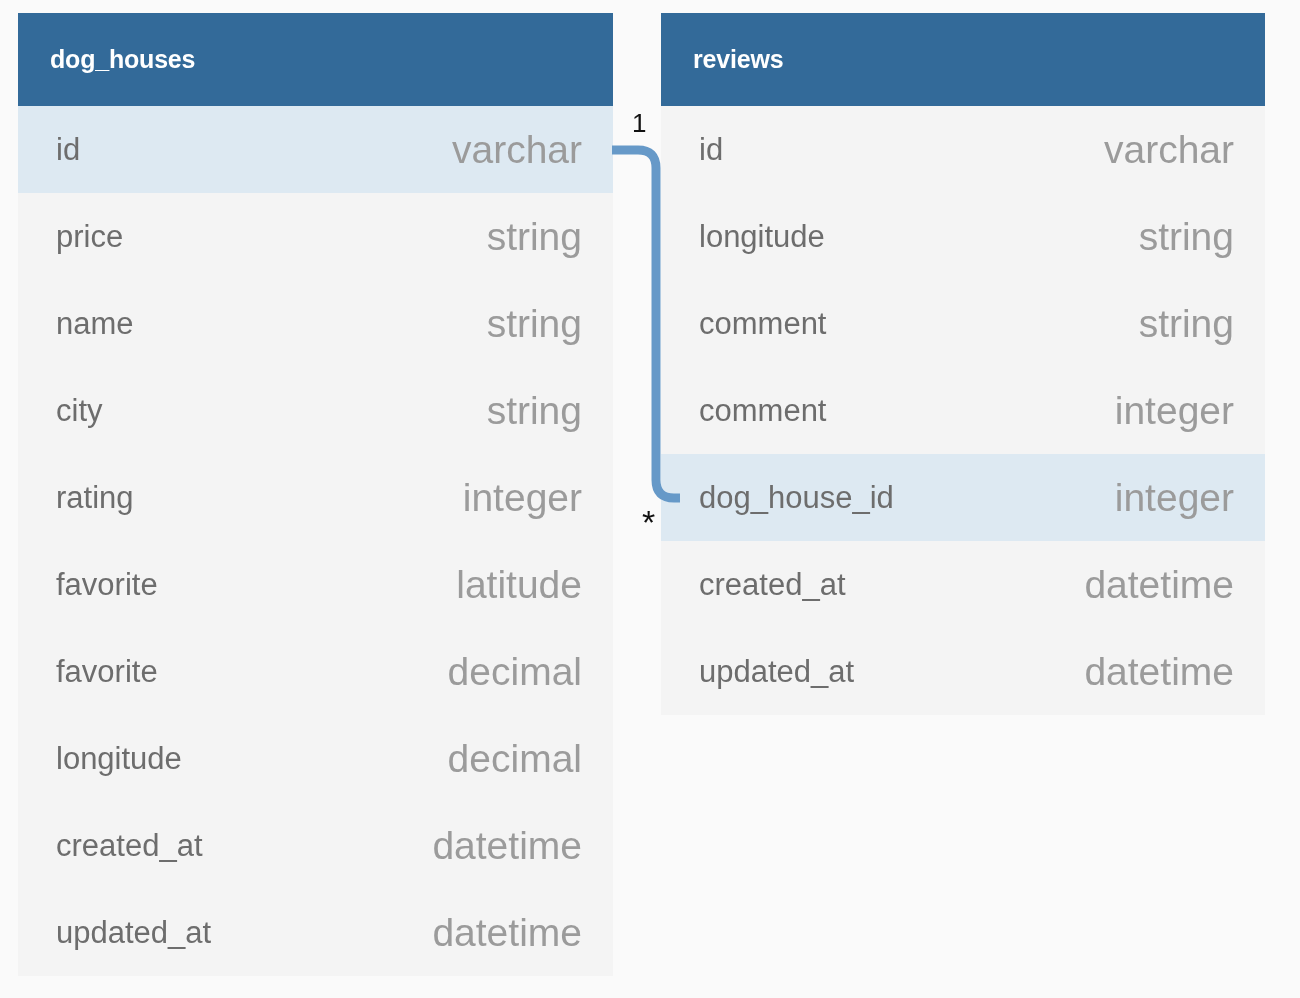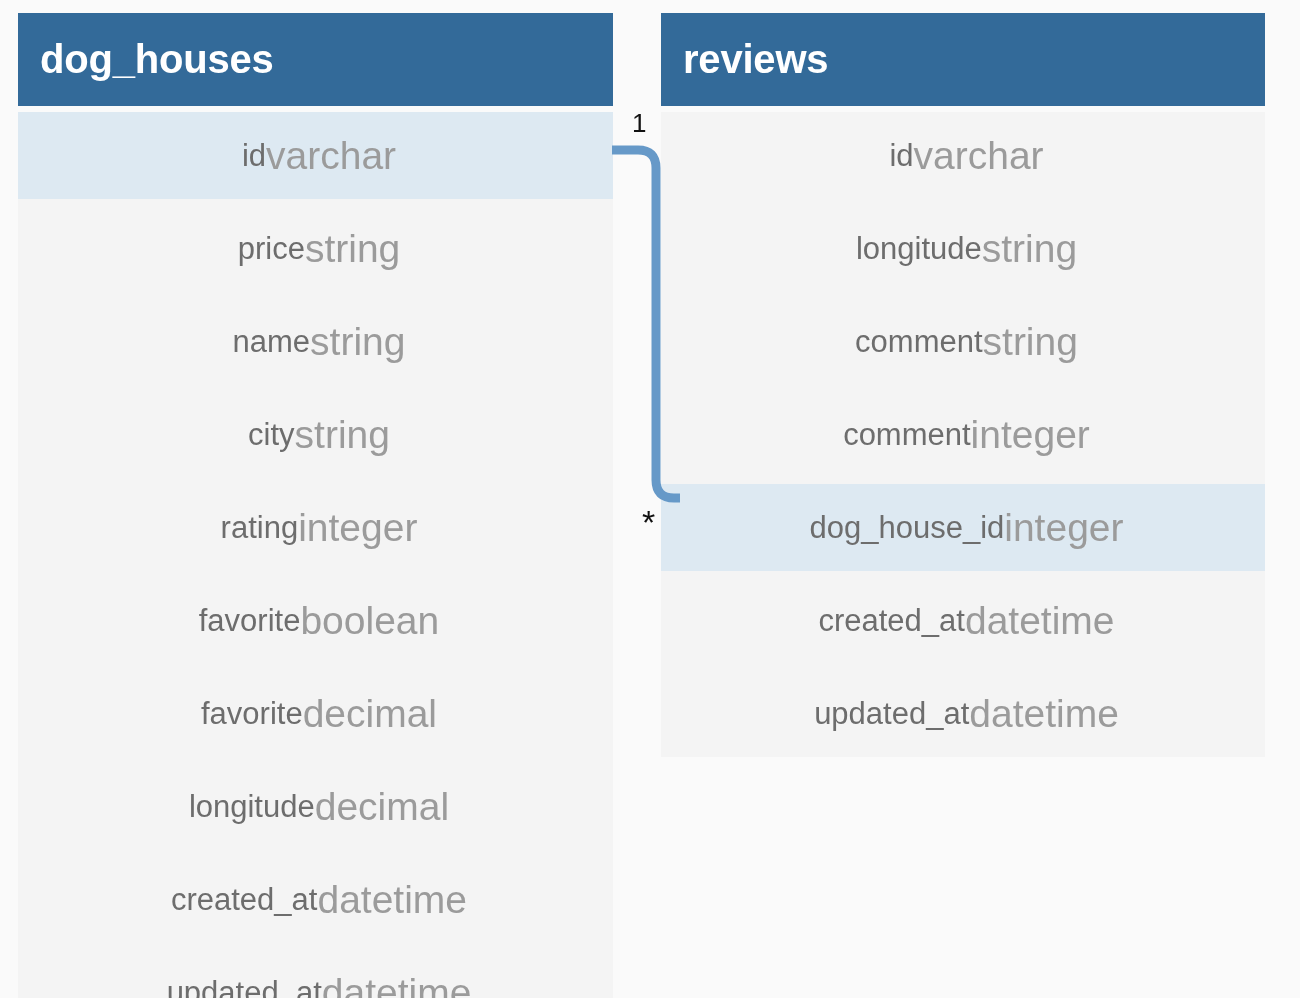--- a/index.html
+++ b/index.html
@@ -21,40 +21,39 @@
   }
 
   
   .entity {
     position: absolute;
     box-sizing: border-box;
   }
   .entity-header {
     background: #336a99;
     color: #ffffff;
-    font-size: 40px;
+    font-size: 25px;
     font-weight: bold;
     letter-spacing: -0.2px;
     display: flex;
     align-items: center;
-    padding: 0 22px;
+    padding: 0 32px;
     box-sizing: border-box;
   }
   .entity-body {
     background: #f4f4f4;
     box-sizing: border-box;
   }
   .field-row {
     display: flex;
     align-items: center;
-    justify-content: center;
+    justify-content: space-between;
     padding: 0 31px 0 38px;
     box-sizing: border-box;
     background: #f4f4f4;
-    margin-top: 6px;
   }
   .field-row.highlight {
     background: #dde9f2;
   }
   .field-name {
     color: #6d6d6d;
     font-size: 31px;
     white-space: nowrap;
   }
   .field-type {
@@ -130,21 +129,21 @@
         <span class="field-type">string</span>
       </div>
 
       <div class="field-row">
         <span class="field-name">rating</span>
         <span class="field-type">integer</span>
       </div>
 
       <div class="field-row">
         <span class="field-name">favorite</span>
-        <span class="field-type">boolean</span>
+        <span class="field-type">latitude</span>
       </div>
 
       <div class="field-row">
         <span class="field-name">favorite</span>
         <span class="field-type">decimal</span>
       </div>
 
       <div class="field-row">
         <span class="field-name">longitude</span>
         <span class="field-type">decimal</span>

